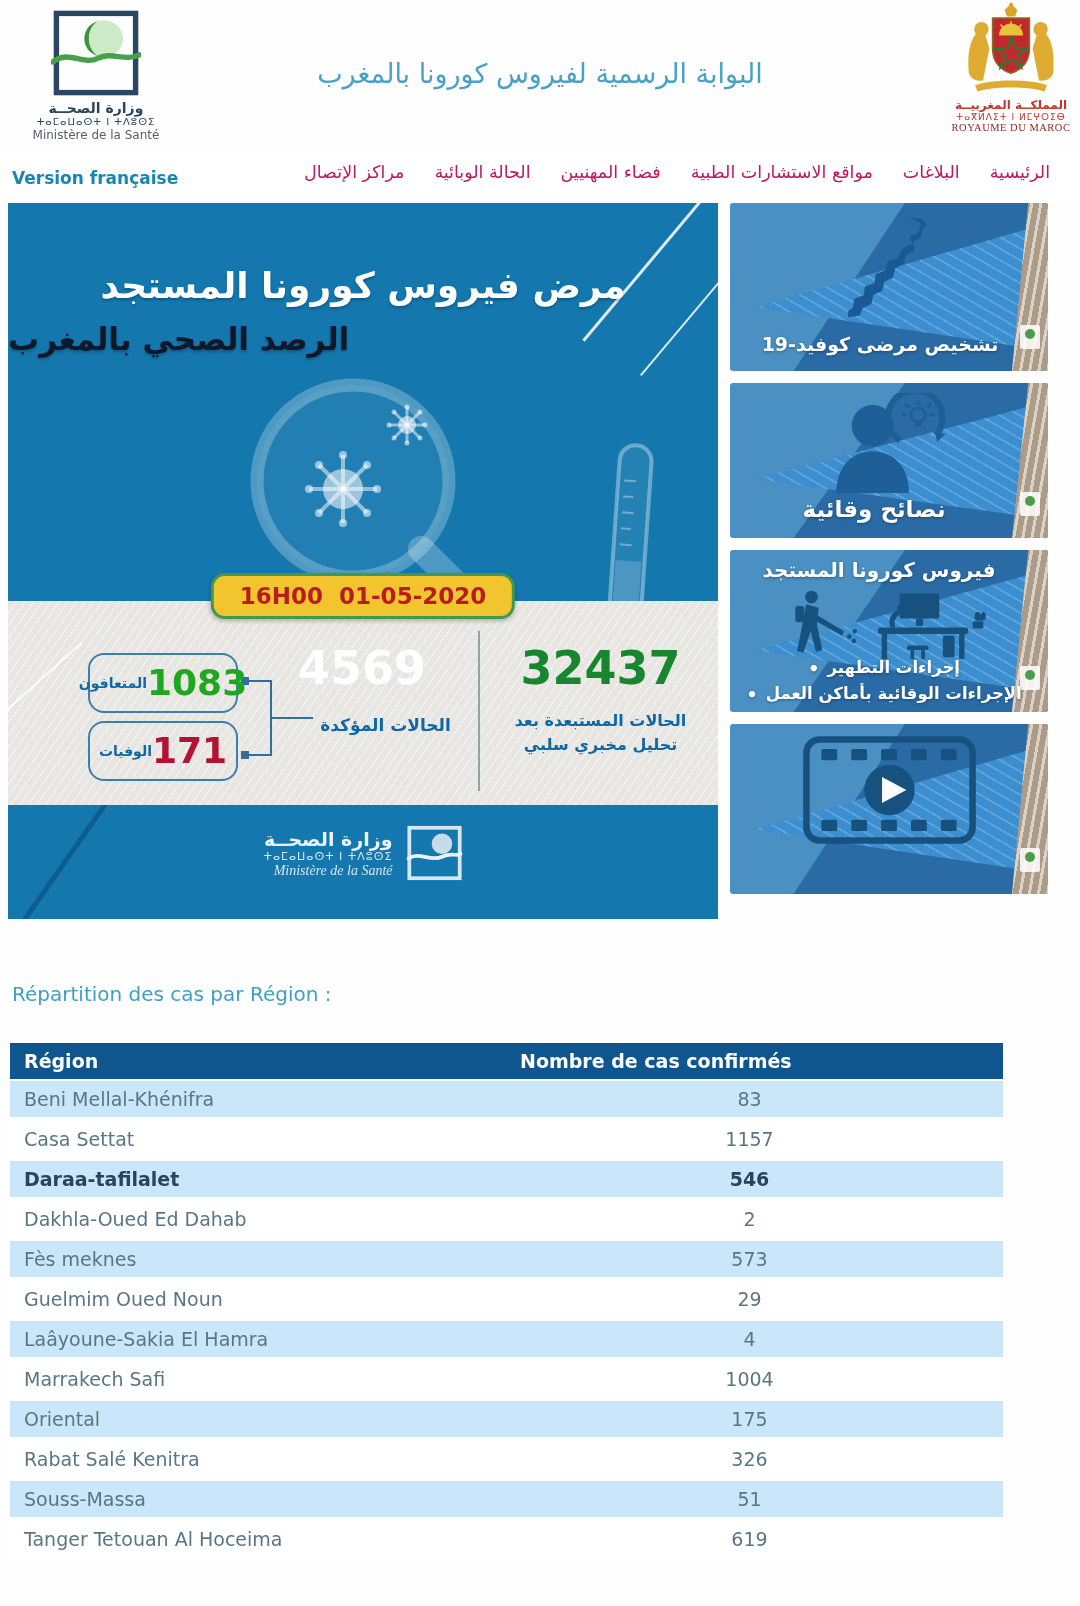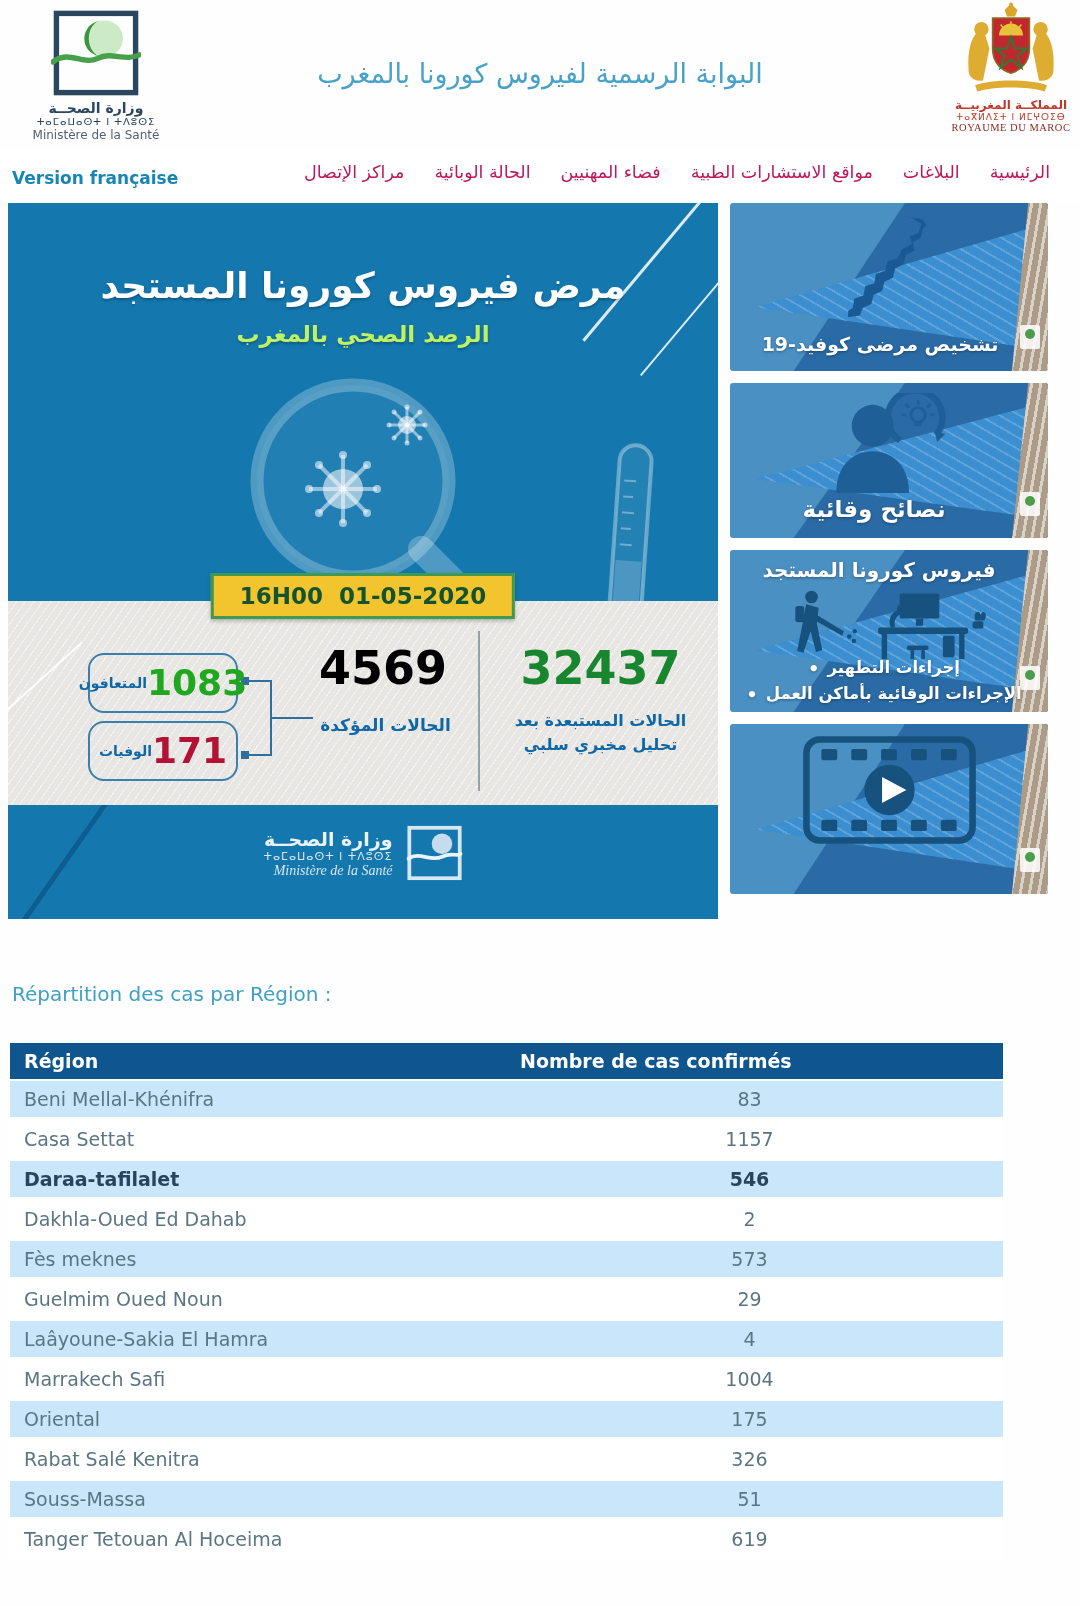--- a/index.html
+++ b/index.html
@@ -32,46 +32,46 @@
 
   
   .banner { position:absolute; left:8px; top:203px; width:710px; height:716px; background:#1478af; overflow:hidden; }
   .dl { position:absolute; background:rgba(255,255,255,0.85); }
   .dl1 { width:3px; height:190px; right:72px; top:-30px; transform:rotate(40deg); }
   .dl2 { width:2px; height:150px; right:28px; top:40px; transform:rotate(40deg); }
   .dl3 { position:absolute; width:5px; height:190px; left:60px; bottom:-30px; background:#0d5d90; transform:rotate(35deg); }
 
   .b-t1 { position:absolute; top:62px; left:0; right:0; text-align:center; direction:rtl;
           color:#ffffff; font-size:36px; font-weight:bold; text-shadow:0 2px 3px rgba(0,0,0,.25); }
-  .b-t2 { position:absolute; top:118px; left:0; right:0; text-align:center; direction:rtl;
-          color:#bef264; font-size:23px; font-weight:bold; text-shadow:0 2px 3px rgba(0,0,0,.25); }
+  .b-t2 { position:absolute; top:118px; left:0; right:0; text-align:left; direction:rtl;
+          color:#0f172a; font-size:31px; font-weight:bold; text-shadow:0 2px 3px rgba(0,0,0,.25); }
 
   .magnifier { position:absolute; left:185px; top:168px; }
   .testtube  { position:absolute; left:592px; top:238px; transform:rotate(4deg); }
 
   .gray-band { position:absolute; left:0; right:0; top:398px; height:204px; background:#e8e6e2;
     background-image:repeating-linear-gradient(125deg, rgba(255,255,255,0.55) 0px, rgba(255,255,255,0.55) 1px, transparent 1px, transparent 7px); }
   .dl4 { position:absolute; width:2px; height:120px; left:28px; top:420px; background:rgba(255,255,255,0.9); transform:rotate(48deg); }
 
   .badge { position:absolute; left:50%; transform:translateX(-50%); top:370px;
-           background:#f2c52f; border:3px solid #3f9950; border-radius:0;
+           background:#f2c52f; border:3px solid #3f9950; border-radius:14px;
            padding:7px 26px; display:flex; gap:16px; z-index:5;
-           color:#14532d; font-size:23px; font-weight:bold; box-shadow:0 2px 4px rgba(0,0,0,.25); }
+           color:#b91c1c; font-size:23px; font-weight:bold; box-shadow:0 2px 4px rgba(0,0,0,.25); }
 
   .sbox { position:absolute; left:80px; width:150px; height:60px; border:2px solid #3a7fae;
           border-radius:16px; display:flex; direction:rtl; align-items:center; justify-content:center; z-index:4; }
   .sbox1 { top:450px; } .sbox2 { top:518px; }
   .sbox .num { font-size:36px; font-weight:bold; line-height:1; }
   .sbox1 .num { color:#1fa81f; } .sbox2 .num { color:#b31235; }
   .sbox .lbl { font-size:14px; font-weight:bold; color:#0f68a5; }
 
   .bracket { position:absolute; left:225px; top:448px; z-index:3; }
 
-  .stat-c-num { position:absolute; left:290px; width:170px; top:438px; text-align:center;
-                font-size:46px; font-weight:bold; color:#000000; }
+  .stat-c-num { position:absolute; left:290px; width:170px; top:438px; text-align:left;
+                font-size:46px; font-weight:bold; color:#ffffff; }
   .stat-c-lbl { position:absolute; left:295px; width:165px; top:512px; text-align:center; direction:rtl;
                 font-size:17px; font-weight:bold; color:#0f68a5; }
   .stat-divider { position:absolute; left:470px; top:428px; width:2px; height:160px; background:#8fa3ad; }
   .stat-e-num { position:absolute; left:490px; width:205px; top:438px; text-align:center;
                 font-size:46px; font-weight:bold; color:#18862f; }
   .stat-e-lbl { position:absolute; left:490px; width:205px; top:506px; text-align:center; direction:rtl;
                 font-size:16px; font-weight:bold; color:#0f68a5; line-height:1.5; }
 
   .footlogo { position:absolute; left:50%; transform:translateX(-50%); top:622px;
               display:flex; direction:rtl; align-items:center; gap:14px; }

